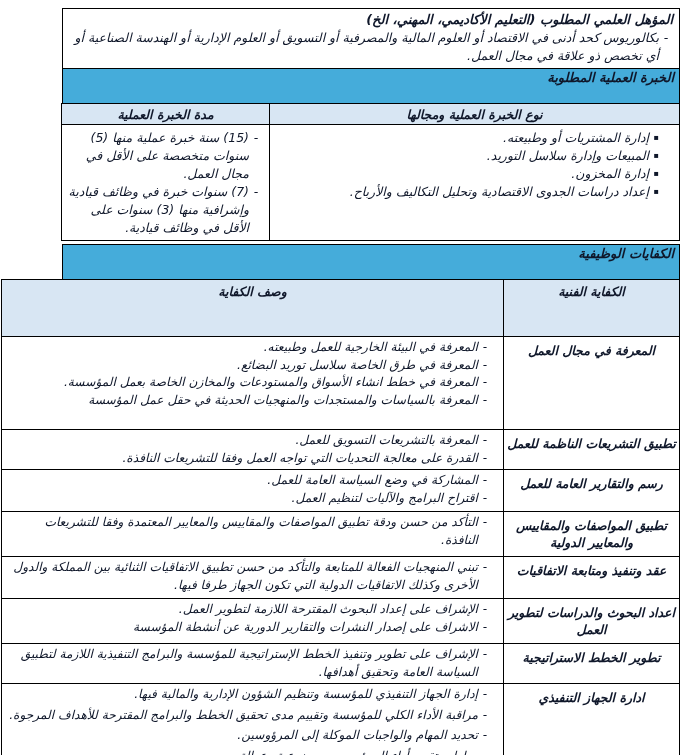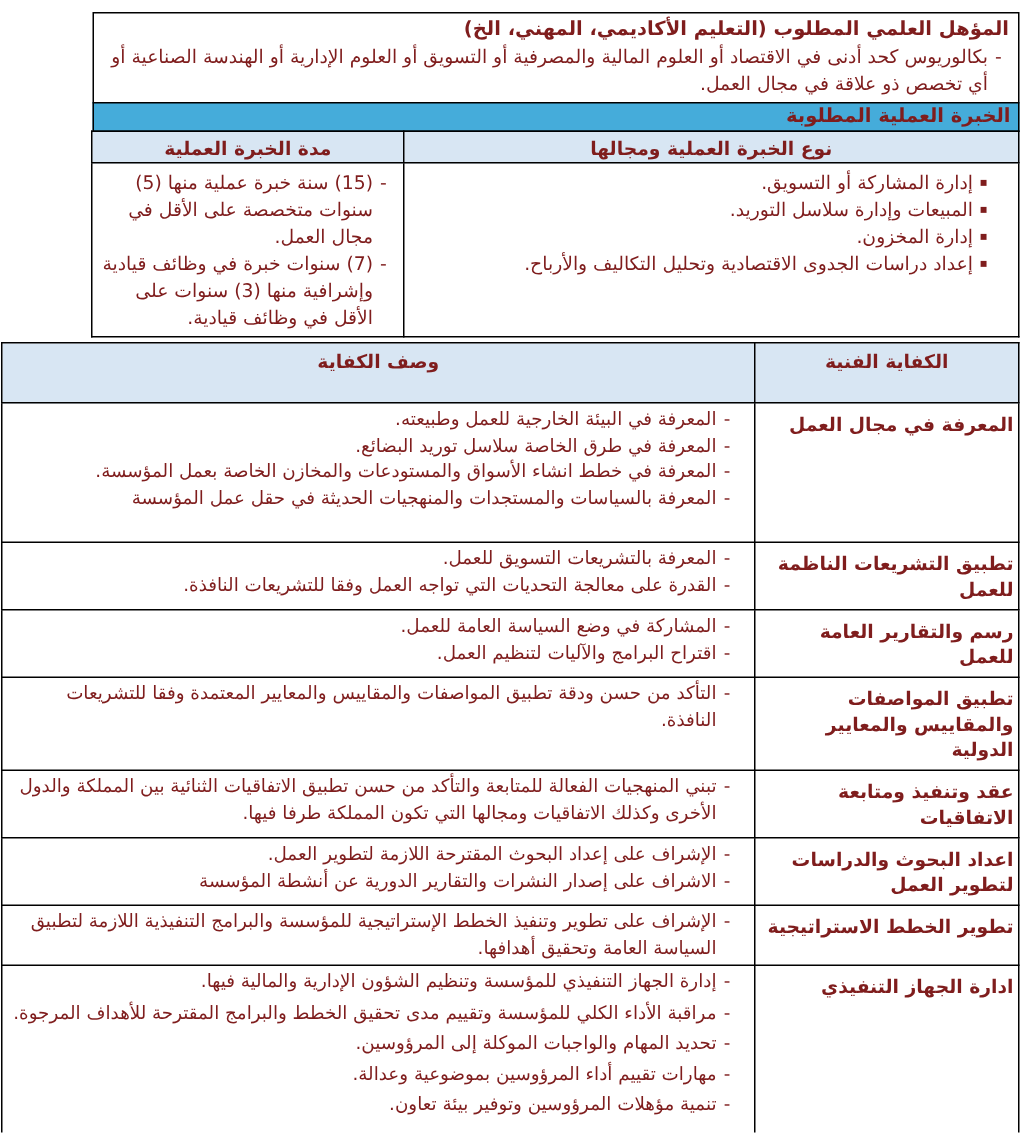--- a/index.html
+++ b/index.html
@@ -6,42 +6,43 @@
   body {
     width: 681px; height: 755px;
     background: #ffffff;
     font-family: "DejaVu Sans", "Liberation Sans", sans-serif;
   }
   .page {
     position: relative;
     width: 681px; height: 755px;
     overflow: hidden;
     direction: rtl;
-    color: #7f1d1d;
+    color: #0f172a;
+    font-style: italic;
   }
   .upper { margin: 8px 1px 0 62px; }
 
   .qual-box {
     border: 1px solid #000;
     min-height: 58px;
     padding: 2px 6px 3px;
     box-sizing: border-box;
   }
   .qual-title { font-size: 13px; font-weight: bold; line-height: 18px; }
 
   .li { display: flex; align-items: flex-start; }
   .mk { flex: 0 0 auto; width: 14px; text-align: center; }
   .mk.sq { font-size: 8px; line-height: 18px; }
   .txt { flex: 1 1 auto; }
 
   .band {
     background: #45ACDA;
     border: 1px solid #000;
     margin-top: -1px;
-    height: 20px;
+    height: 36px;
     box-sizing: border-box;
     font-weight: bold;
     font-size: 13px;
     line-height: 18px;
     padding: 0 5px;
   }
 
   table { border-collapse: collapse; table-layout: fixed; }
   td { border: 1px solid #000; box-sizing: border-box; }
 
@@ -65,25 +66,26 @@
 
   .gap { height: 4px; }
 
   .comp-table { width: 678px; margin: -1px 1px 0 2px; }
   .comp-hdr td {
     background: #D8E6F3;
     text-align: center;
     vertical-align: top;
     font-weight: bold;
     font-size: 12.5px;
-    height: 40px;
+    height: 57px;
     padding: 4px 2px;
   }
   .name-cell {
     font-weight: bold;
+    text-align: center;
     vertical-align: top;
     font-size: 12.5px;
     line-height: 17px;
     padding: 5px 3px;
     overflow: hidden;
   }
   .desc-cell {
     vertical-align: top;
     font-size: 12.2px;
     line-height: 17.5px;
@@ -115,21 +117,21 @@
         </colgroup>
       <tbody>
           <tr class="exp-hdr">
         <td>نوع الخبرة العملية ومجالها</td>
         <td>مدة الخبرة العملية</td>
       </tr>
       <tr class="exp-data">
         <td class="type-cell">
           <div class="li">
             <span class="mk sq">▪</span>
-            <span class="txt">إدارة المشاركة أو التسويق.</span>
+            <span class="txt">إدارة المشتريات أو وطبيعته.</span>
           </div>
           <div class="li">
             <span class="mk sq">▪</span>
             <span class="txt">المبيعات وإدارة سلاسل التوريد.</span>
           </div>
           <div class="li">
             <span class="mk sq">▪</span>
             <span class="txt">إدارة المخزون.</span>
           </div>
           <div class="li">
@@ -146,20 +148,21 @@
             <span class="mk">-</span>
             <span class="txt">(7) سنوات خبرة في وظائف قيادية وإشرافية منها (3) سنوات على الأقل في وظائف قيادية.</span>
           </div>
         </td>
       </tr>
     </tbody>
       </table>
 
     <div class="gap"></div>
 
+    <div class="band">الكفايات الوظيفية</div>
   </div>
 
   <table class="comp-table">
     <colgroup>
         <col style="width:176px">
         <col style="width:502px">
       </colgroup>
     <tbody>
         <tr class="comp-hdr">
       <td>الكفاية الفنية</td>
@@ -224,21 +227,21 @@
               <span class="txt">التأكد من حسن ودقة تطبيق المواصفات والمقاييس والمعايير المعتمدة وفقا للتشريعات النافذة.</span>
             </div>
       </td>
     </tr>
 
     <tr>
       <td class="name-cell" style="height:42px">عقد وتنفيذ ومتابعة الاتفاقيات</td>
       <td class="desc-cell">
         <div class="li">
               <span class="mk">-</span>
-              <span class="txt">تبني المنهجيات الفعالة للمتابعة والتأكد من حسن تطبيق الاتفاقيات الثنائية بين المملكة والدول الأخرى وكذلك الاتفاقيات ومجالها التي تكون المملكة طرفا فيها.</span>
+              <span class="txt">تبني المنهجيات الفعالة للمتابعة والتأكد من حسن تطبيق الاتفاقيات الثنائية بين المملكة والدول الأخرى وكذلك الاتفاقيات الدولية التي تكون الجهاز طرفا فيها.</span>
             </div>
       </td>
     </tr>
 
     <tr>
       <td class="name-cell" style="height:42px">اعداد البحوث والدراسات لتطوير العمل</td>
       <td class="desc-cell">
         <div class="li">
               <span class="mk">-</span>
               <span class="txt">الإشراف على إعداد البحوث المقترحة اللازمة لتطوير العمل.</span>

